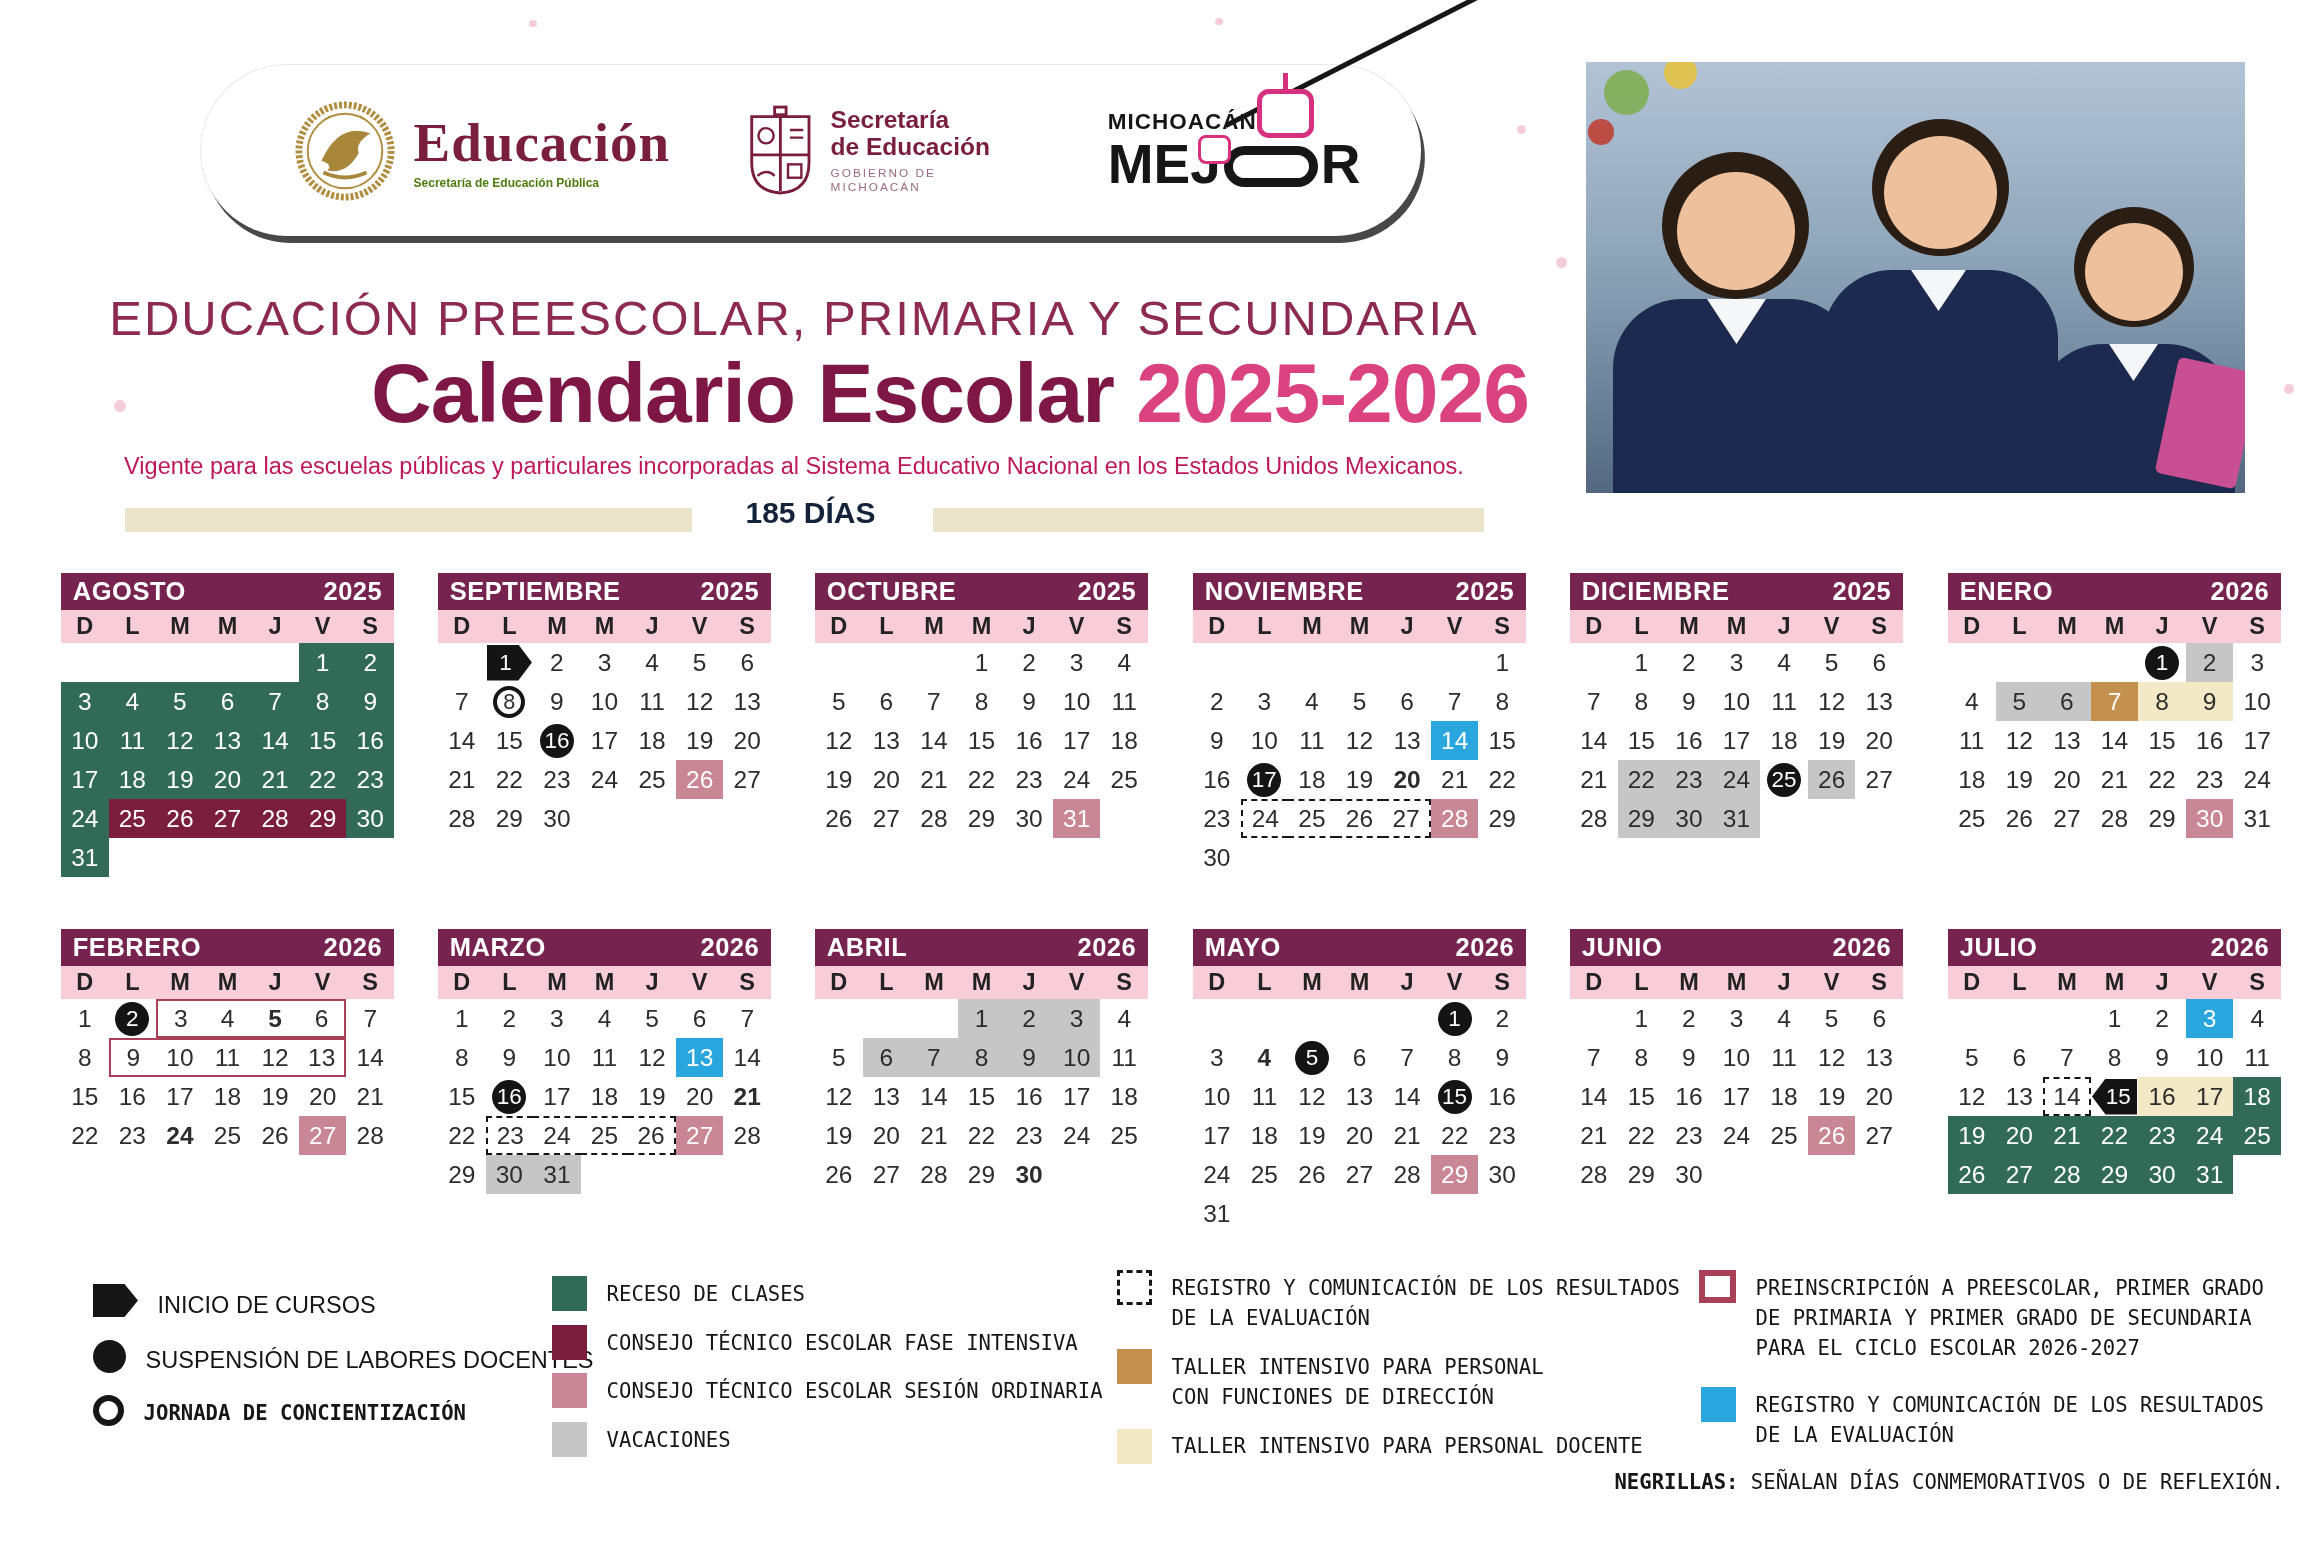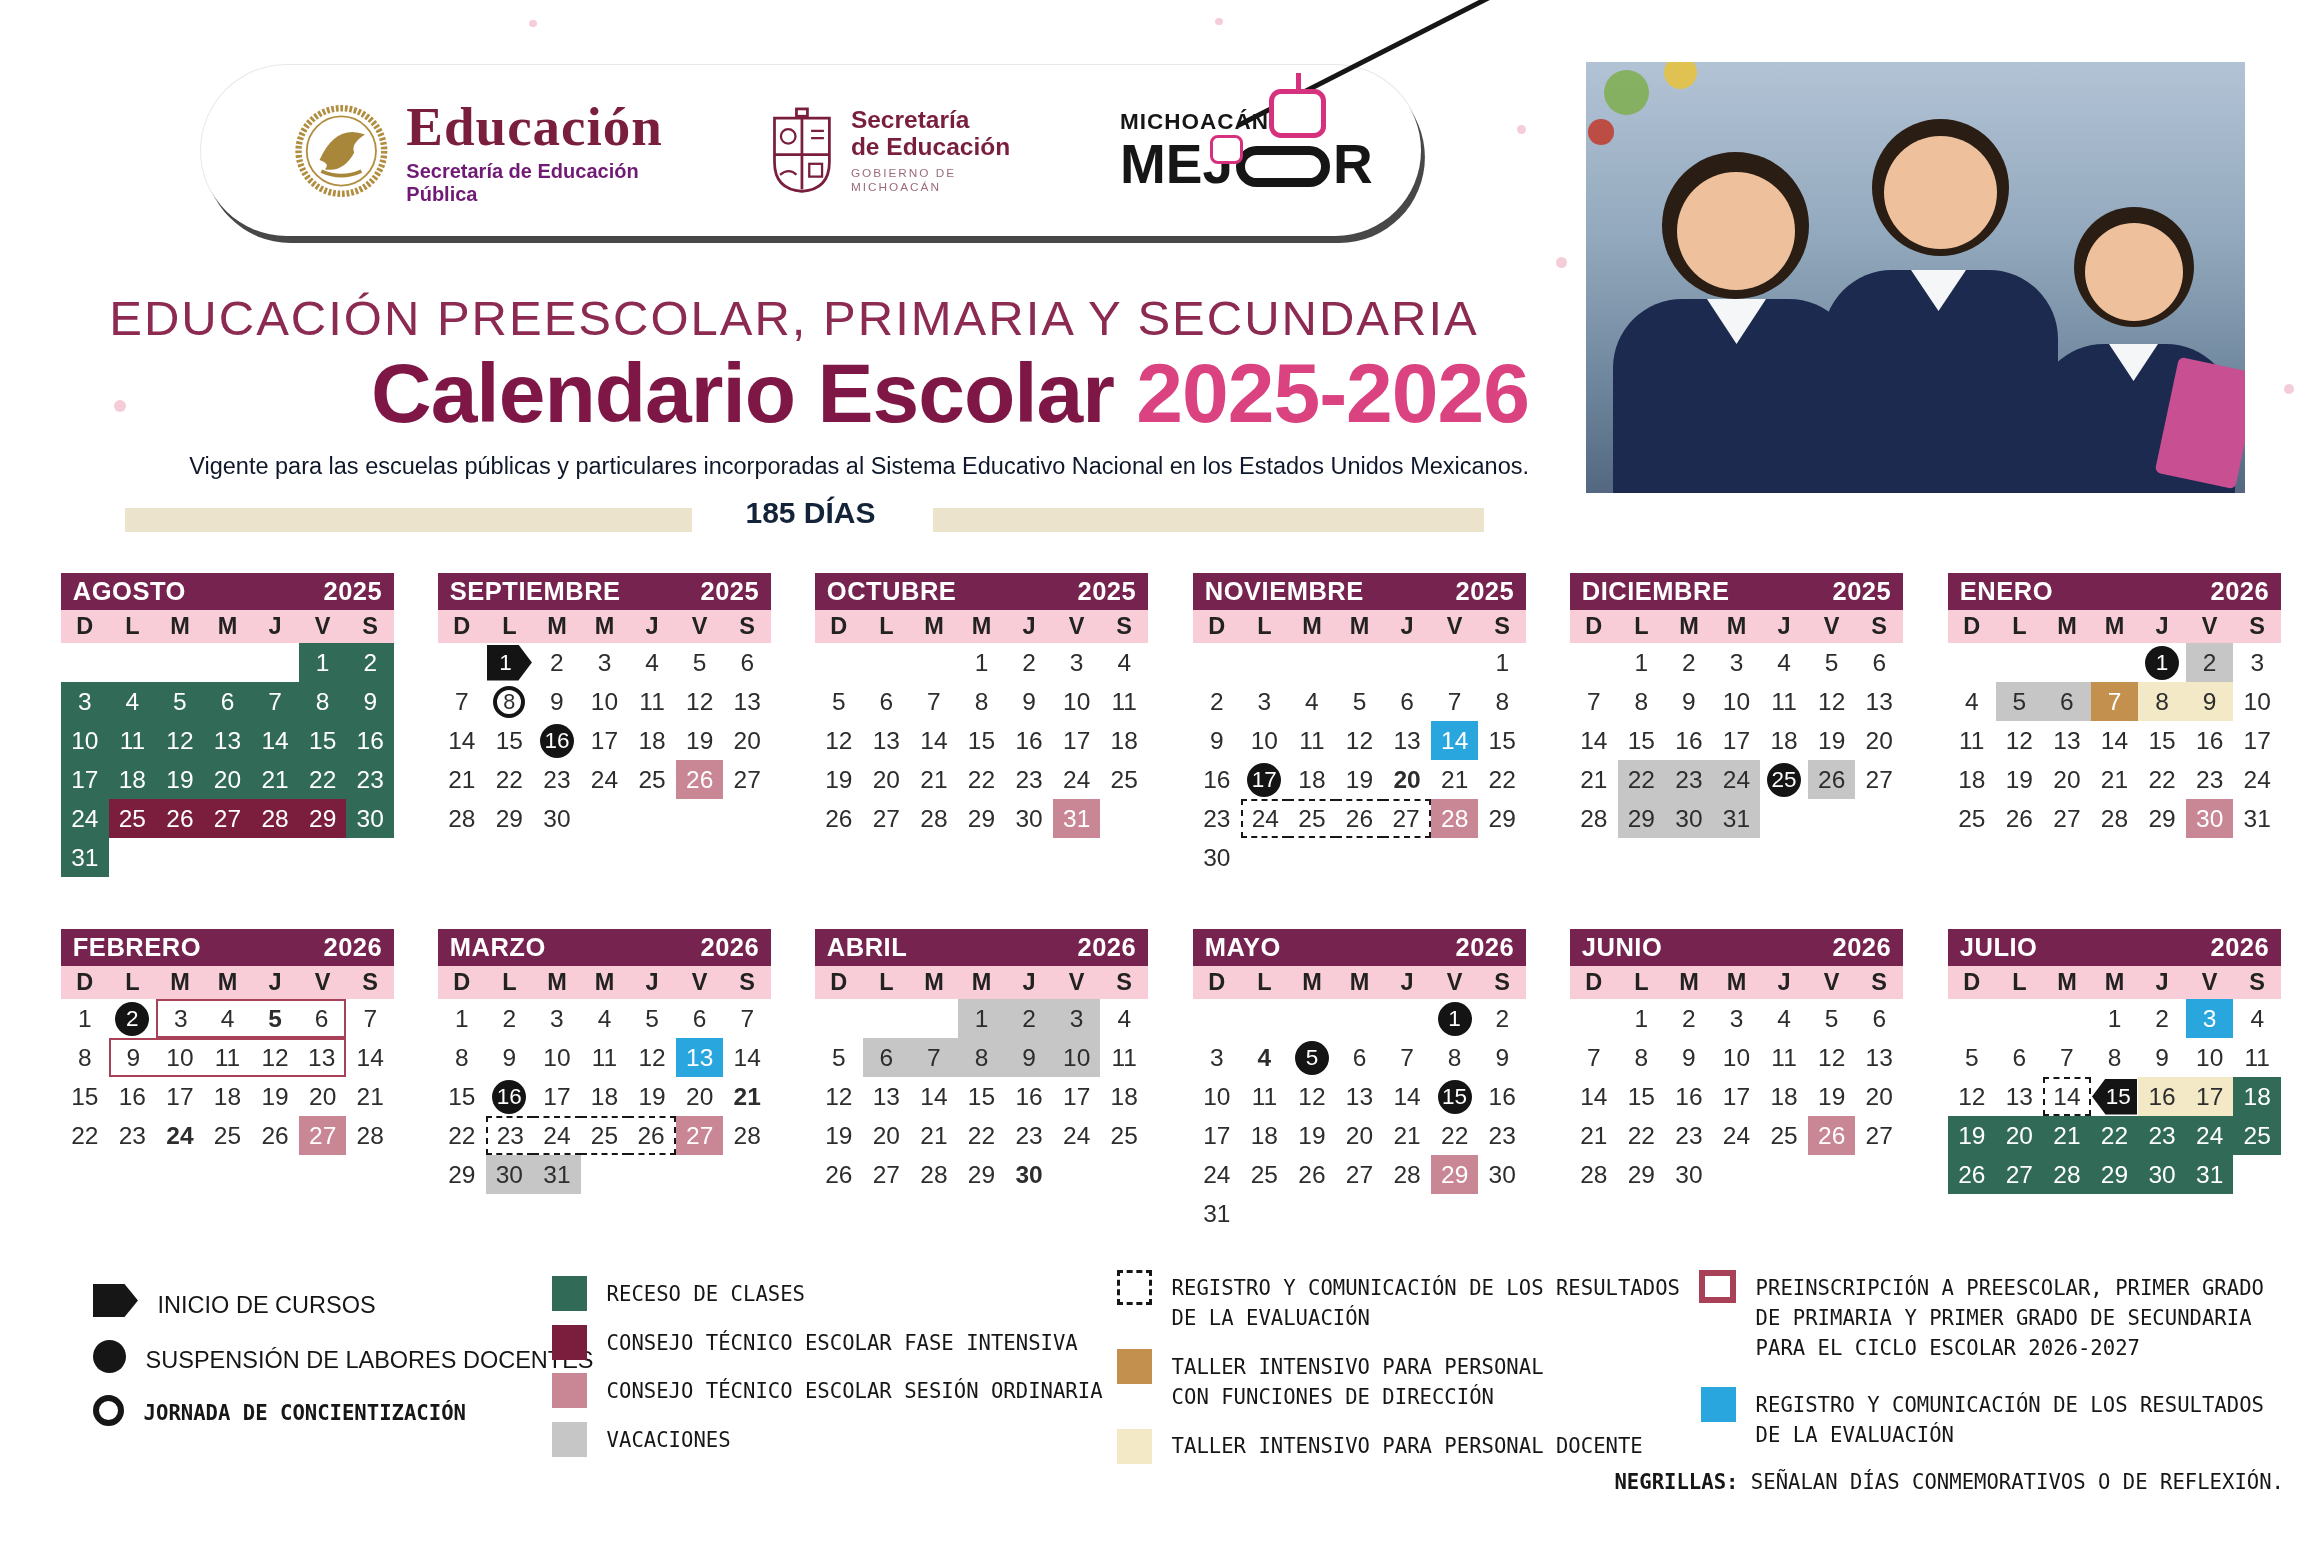--- a/index.html
+++ b/index.html
@@ -10,21 +10,21 @@
   
   .dot { position:absolute; border-radius:50%; background:#f2bccb; opacity:.75; }
 
   
   .pill { position:absolute; left:201px; top:65px; width:1220px; height:171px;
     background:#fff; border-radius:93px; box-shadow:3.9px 6.9px 0 rgba(40,40,40,.85), 0 0 0 1px #e8e8e8;
     display:flex; align-items:center; }
   .logo-sep { display:flex; align-items:center; gap:17.6px; margin-left:93px; }
   .sep-text .sep-title { font-family:"Liberation Serif", serif; font-weight:bold;
     font-size:55px; color:#7a1e3e; letter-spacing:1px; }
-  .sep-text .sep-sub { font-size:20px; font-weight:bold; color:#701a75; margin-top:2px; }
+  .sep-text .sep-sub { font-size:12px; font-weight:bold; color:#4d7c0f; margin-top:2px; }
   .logo-mich { display:flex; align-items:center; gap:15.7px; margin-left:76px; }
   .mich-text .m1 { font-size:24.5px; font-weight:bold; color:#7a1e3e; line-height:1.1; }
   .mich-text .m3 { font-size:11.8px; color:#9b6b7c; letter-spacing:2px; margin-top:5.9px; }
   .logo-mejor { position:relative; margin-left:83px; width:323px; }
   .mejor-top { font-size:22.5px; font-weight:bold; color:#161616; letter-spacing:1px; }
   .mejor-top .es { font-weight:normal; }
   .mejor-bottom { font-size:55px; font-weight:bold; color:#161616; line-height:1; margin-top:2px; }
   .mejor-o { display:inline-block; width:94px; height:41px; border:9.8px solid #161616;
     border-radius:23.5px; vertical-align:-3.9px; margin:0 2.9px; }
   .cable { position:absolute; left:118px; top:13.7px; width:294px; height:4.9px;
@@ -45,22 +45,22 @@
   .body { background:#1d2a4f; border-radius:69px 69px 0 0; }
   .collar { background:#f4f6f8; clip-path:polygon(0 0,100% 0,50% 100%); }
   .book { position:absolute; background:#c94f93; transform:rotate(12deg); border-radius:5.9px; }
 
   
   .kicker { position:absolute; left:59px; top:290px; width:1470px; text-align:center;
     font-size:49px; color:#8c2a52; letter-spacing:2px; }
   .main-title { position:absolute; left:59px; top:345px; width:1470px; text-align:right;
     font-size:84px; font-weight:bold; color:#7e1745; letter-spacing:-1px; }
   .main-title .years { color:#db4380; }
-  .subtitle { position:absolute; left:59px; top:453px; width:1470px; text-align:right;
-    font-size:23.5px; color:#0f172a; }
+  .subtitle { position:absolute; left:59px; top:453px; width:1470px; text-align:center;
+    font-size:23.5px; color:#be185d; }
   .bar { position:absolute; top:508px; height:23.5px; background:#ece3cc; }
   .bar-left { left:125px; width:567px; }
   .bar-right { left:933px; width:551px; }
   .days-badge { position:absolute; left:698px; top:496px; width:225px; text-align:center;
     font-size:30px; font-weight:bold; color:#13233a; }
 
   
   .month { position:absolute; width:333px; }
   .m-head { height:37px; background:var(--header_maroon); color:#fff; display:flex;
     align-items:center; justify-content:space-between; padding:0 11.8px;

